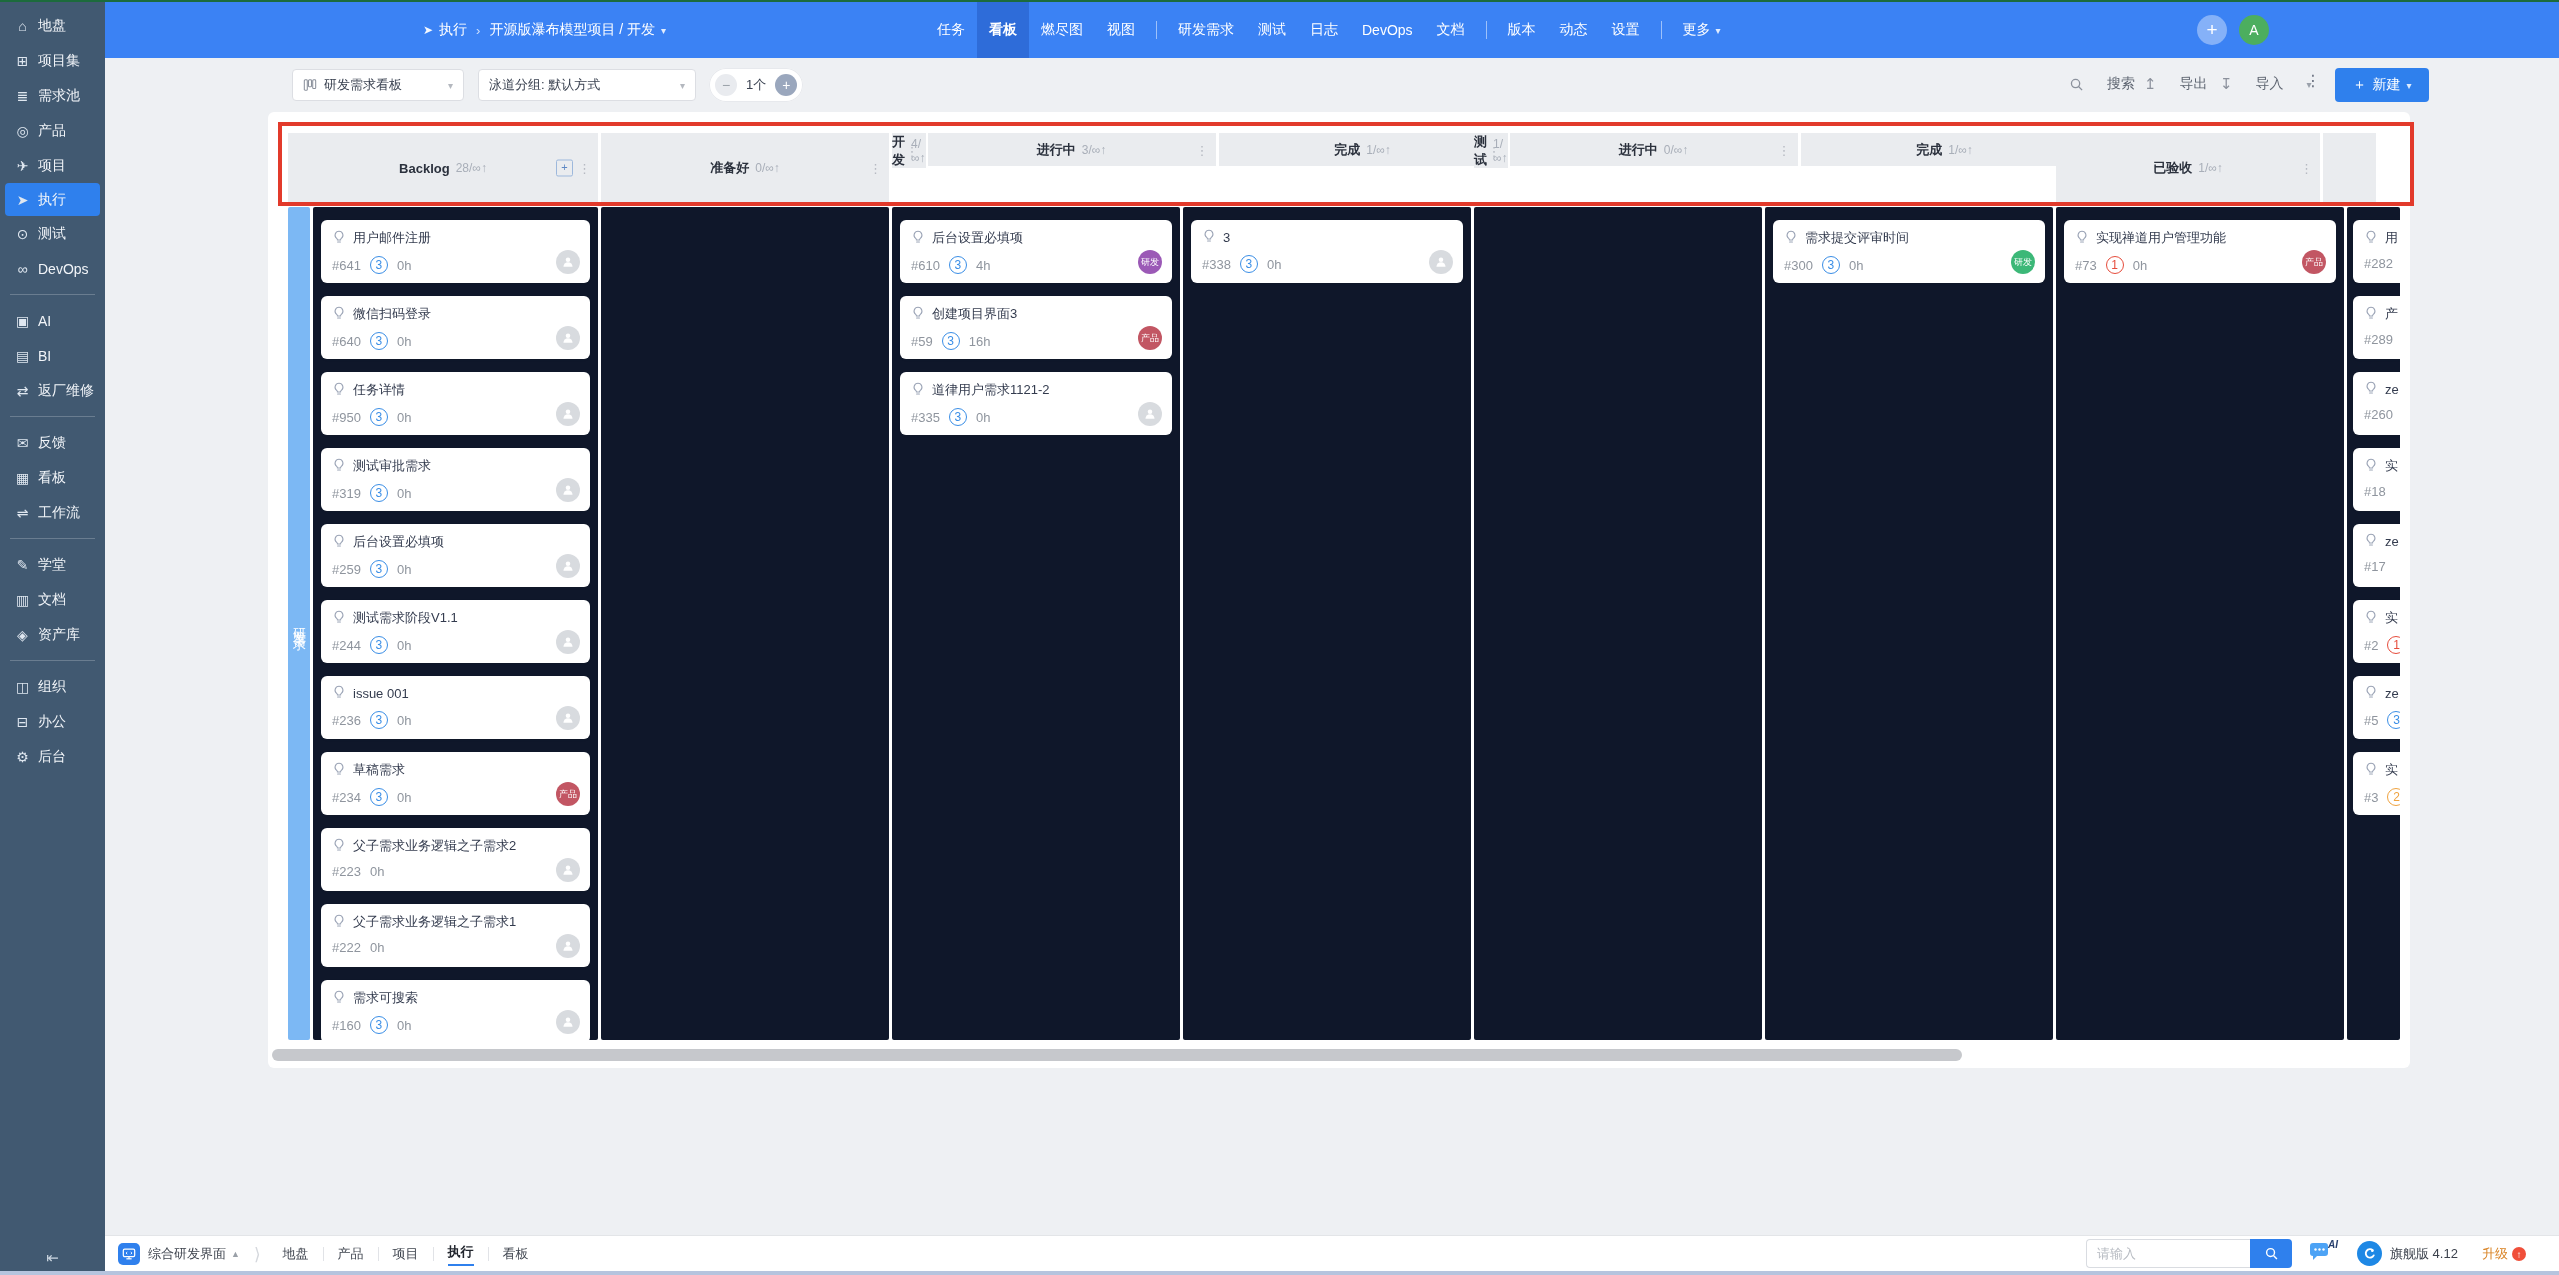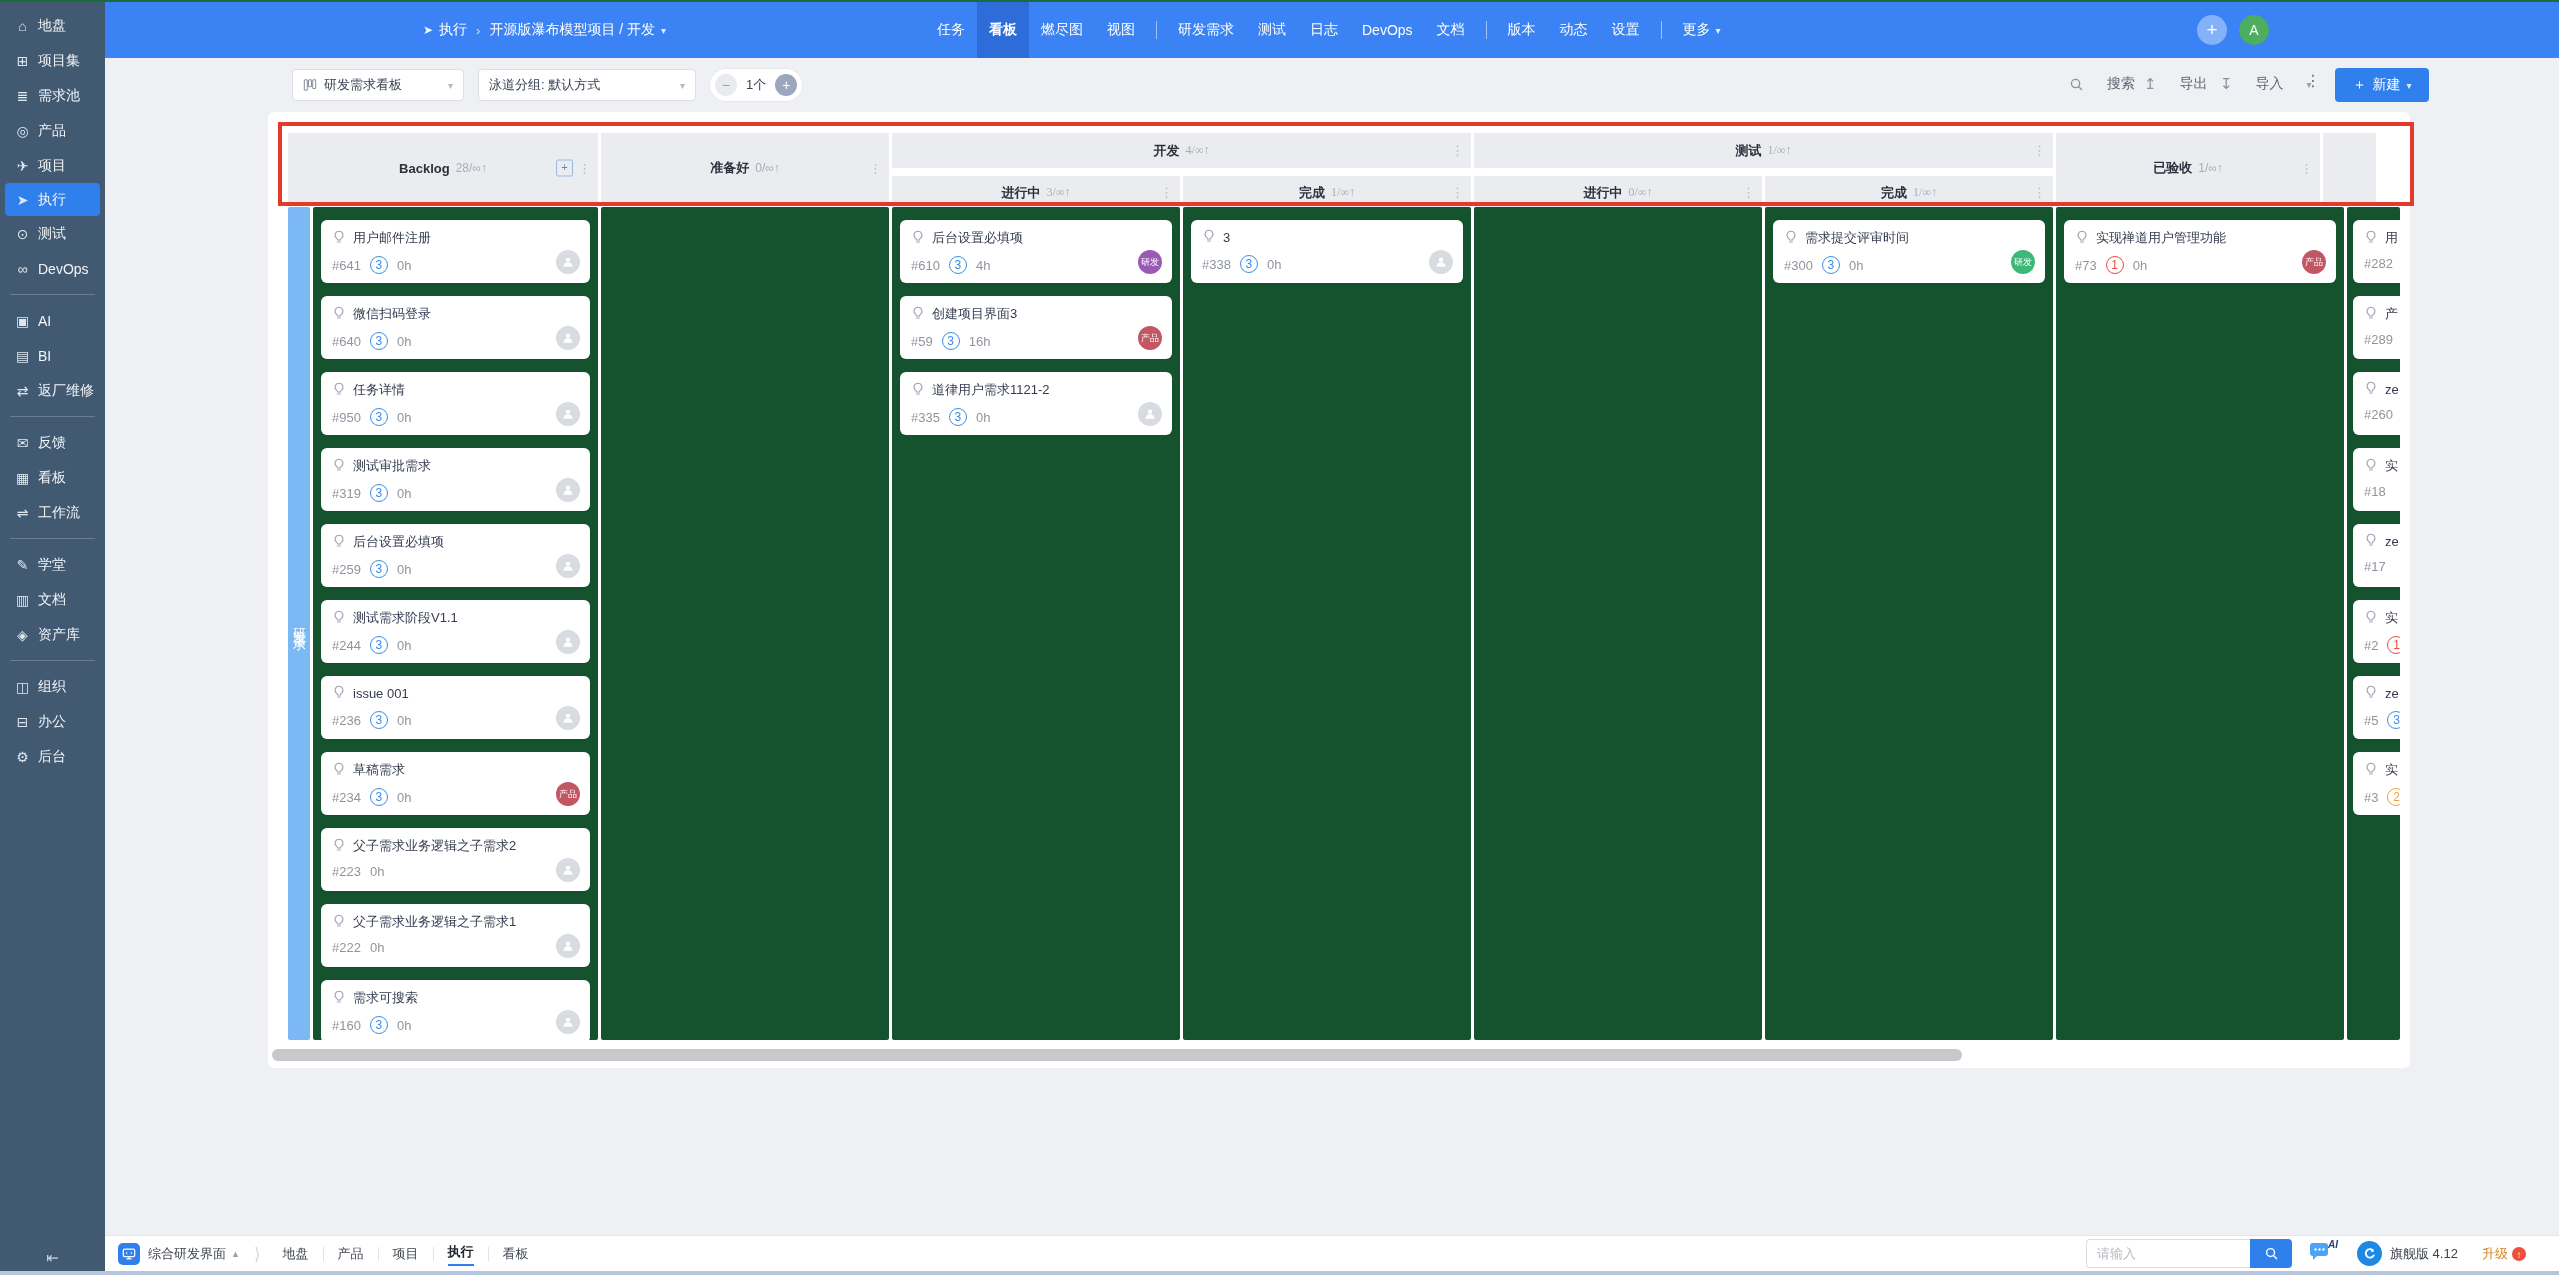--- a/index.html
+++ b/index.html
@@ -55,29 +55,29 @@
   
   #board{position:absolute;left:268px;top:112px;width:2142px;height:956px;background:#fff;border-radius:6px;}
   #red-annotation{position:absolute;left:10px;top:10px;width:2136px;height:84px;border:4px solid #e23a2b;box-sizing:border-box;z-index:6;pointer-events:none;}
   #header-row{position:absolute;left:20px;top:21px;display:flex;gap:3px;}
   .hd-cell{background:#eaecef;display:flex;align-items:center;justify-content:center;position:relative;box-sizing:border-box;}
   .hd-single{height:70px;}
   .hd-title{font-weight:bold;color:#2b313d;font-size:13px;}
   .hd-count{color:#a8aeb8;font-size:12px;margin-left:6px;}
   .hd-dots{position:absolute;right:7px;top:50%;transform:translateY(-50%);color:#b6bac2;font-size:13px;cursor:pointer;}
   .hd-add{position:absolute;right:25px;top:50%;transform:translateY(-50%);width:15px;height:15px;border:1px solid #9db8dc;border-radius:2px;color:#5e88c4;font-size:11px;line-height:13px;text-align:center;cursor:pointer;}
-  .hd-group{display:flex;flex-direction:column;gap:8px;font-family:Liberation Serif, serif;}
+  .hd-group{display:flex;flex-direction:row;gap:2px;}
   .hd-group-top{height:35px;background:#eaecef;display:flex;align-items:center;justify-content:center;position:relative;}
   .hd-sub-row{display:flex;gap:3px;}
   .hd-sub{height:33px;background:#eaecef;display:flex;align-items:center;justify-content:center;position:relative;}
 
   #lanes-row{position:absolute;left:20px;top:95px;display:flex;gap:3px;height:833px;}
   #swimlane-strip{width:22px;background:#7cb8f4;border-radius:2px;display:flex;align-items:center;justify-content:center;flex:none;}
   #swimlane-strip span{writing-mode:vertical-rl;color:#fff;font-size:13px;letter-spacing:3px;}
-  .lane{background:#14532d;border-radius:2px;padding:13px 8px 0;box-sizing:border-box;overflow:hidden;flex:none;height:833px;}
+  .lane{background:#0f172a;border-radius:2px;padding:13px 8px 0;box-sizing:border-box;overflow:hidden;flex:none;height:833px;}
   .lane.partial{padding:13px 0 0 6px;}
   .card{background:#fff;border-radius:6px;height:63px;margin-bottom:13px;padding:9px 11px;box-sizing:border-box;box-shadow:0 1px 2px rgba(31,35,41,.1);position:relative;cursor:pointer;}
   .lane.partial .card{width:280px;}
   .card-title{display:flex;align-items:center;gap:7px;font-size:13px;color:#333b4e;white-space:nowrap;}
   .card-meta{margin-top:9px;display:flex;align-items:center;gap:9px;font-size:13px;color:#8f959e;}
   .prio{width:18px;height:18px;border-radius:50%;display:flex;align-items:center;justify-content:center;font-size:12px;box-sizing:border-box;border:1.5px solid;}
   .avatar{position:absolute;right:10px;bottom:9px;width:24px;height:24px;border-radius:50%;display:flex;align-items:center;justify-content:center;}
   .avatar.none{background:#d8dbdf;}
   .avatar.badge{color:#fff;font-size:9px;}
   #hscrollbar{position:absolute;left:4px;top:937px;width:1690px;height:12px;background:#c6c8cc;border-radius:6px;cursor:pointer;}

